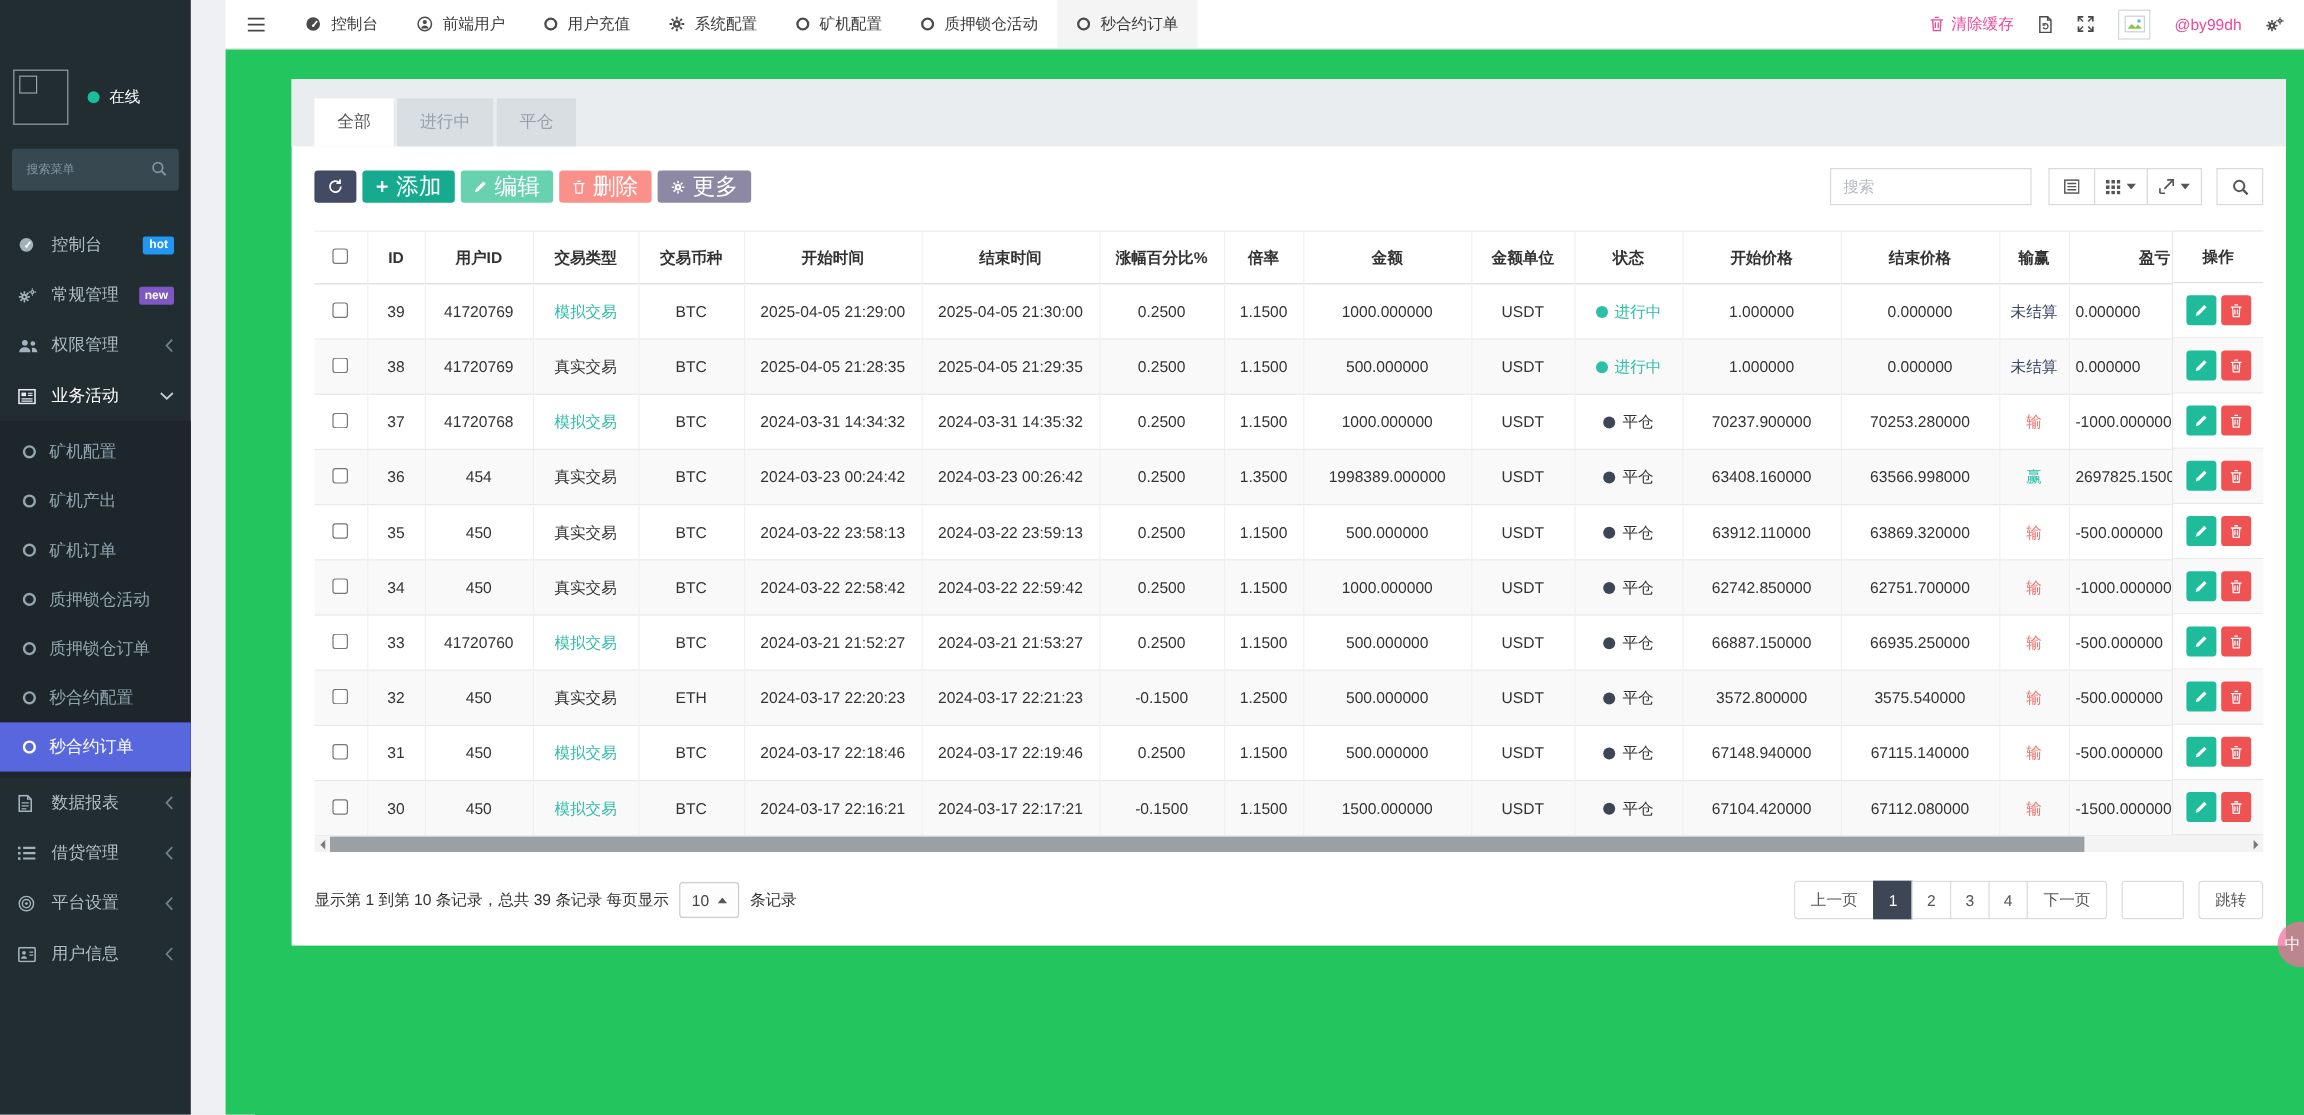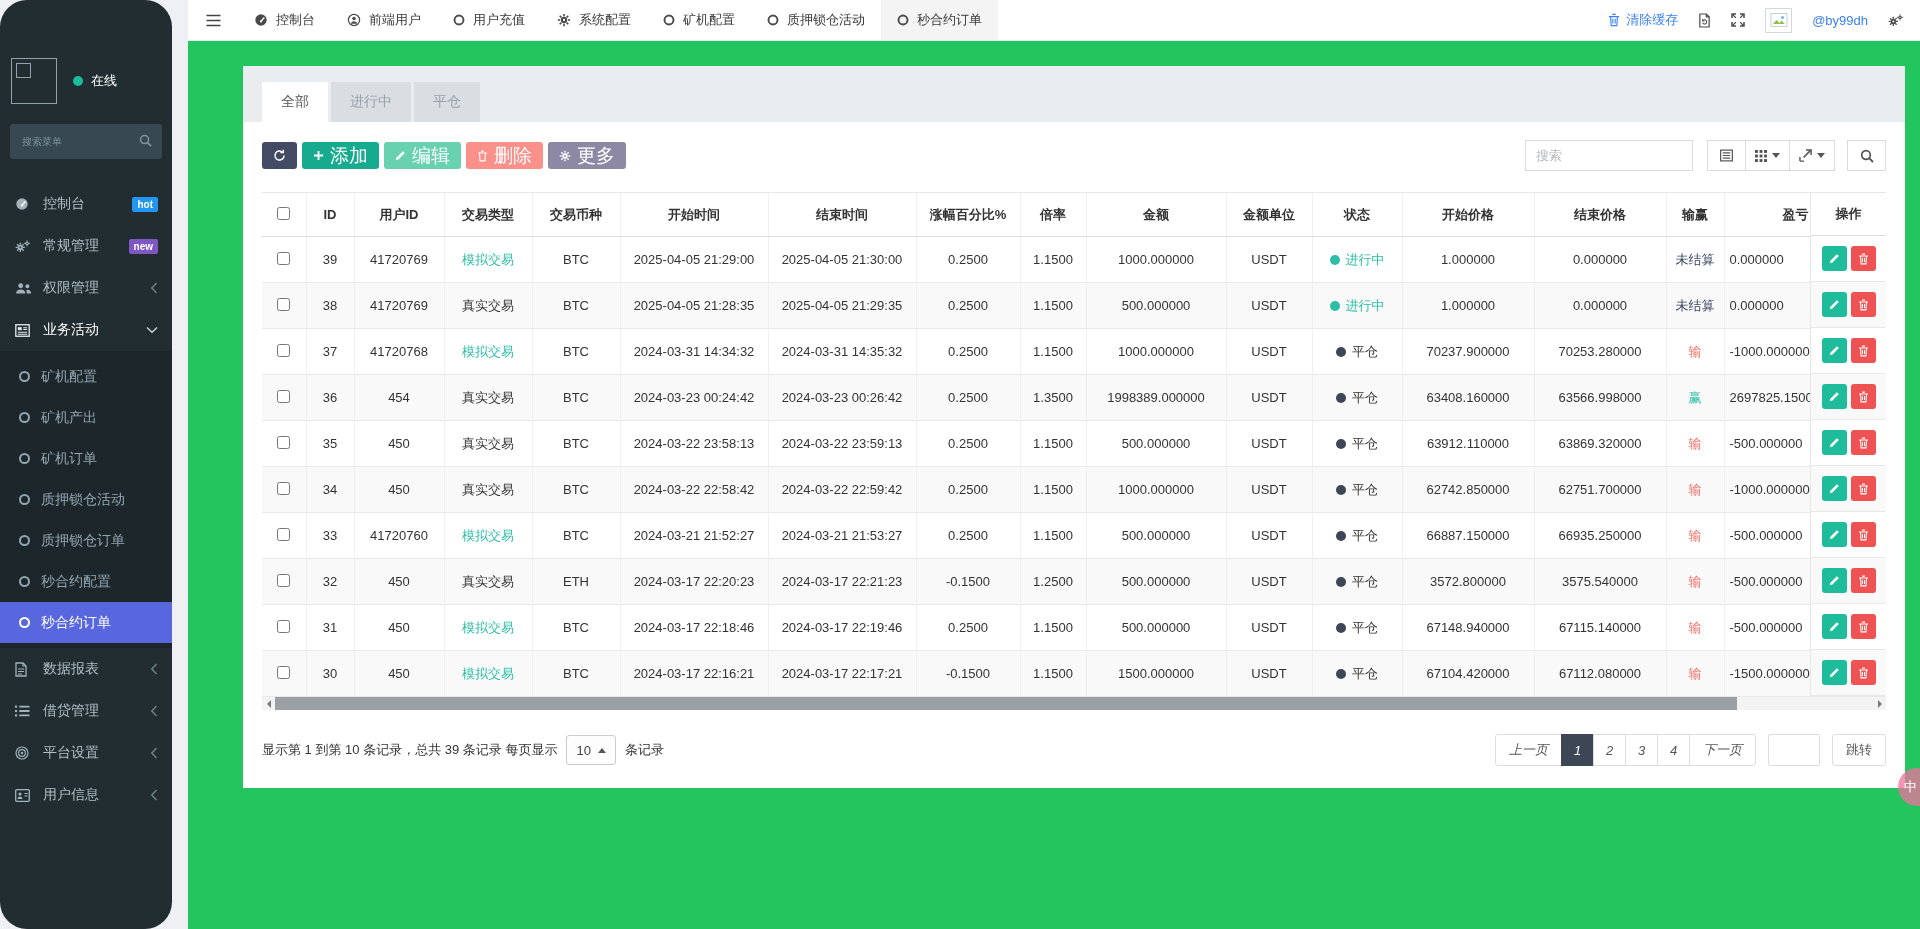--- a/index.html
+++ b/index.html
@@ -1,21 +1,21 @@
 <!DOCTYPE html>
 <html><head>
 <meta charset="utf-8">
 <style>
   * { box-sizing: border-box; margin: 0; padding: 0; }
   html,body { width:1920px; height:929px; overflow:hidden; }
   body { font-family:"Liberation Sans","DejaVu Sans",sans-serif; background:#eef0f3; position:relative; font-size:13px; color:#333; }
   svg { display:block; }
 
   
-  .sidebar { position:absolute; left:0; top:0; width:172px; height:929px; background:#222d32; z-index:30;border-radius:27px; }
+  .sidebar { position:absolute; left:0; top:0; width:159px; height:929px; background:#222d32; z-index:30; }
   .profile { padding:58px 15px 14px 11px; display:flex; align-items:center; gap:16px; }
   .avatar-ph { width:46px; height:46px; border:1px solid #93a1aa; position:relative; flex:none; }
   .avatar-ph::before { content:''; position:absolute; left:4px; top:4px; width:13px; height:13px; border:1px solid #93a1aa; }
   .online { display:flex; align-items:center; gap:8px; color:#fff; font-size:13px; }
   .online .dot { width:10px; height:10px; border-radius:50%; background:#1abc9c; }
   .side-search { margin:6px 10px 0; position:relative; }
   .side-search input { width:100%; height:35px; background:#374850; border:none; border-radius:3px; color:#cfd8dc; padding:0 30px 0 12px; font-size:10px; outline:none; }
   .side-search input::placeholder { color:#7f95a0; }
   .side-search .mag { position:absolute; right:10px; top:10px; color:#7f95a0; }
   .menu { margin-top:24px; }
@@ -32,21 +32,21 @@
   .s-item .ring { width:11px; height:11px; border:2px solid currentColor; border-radius:50%; margin-right:11px; flex:none; }
   .s-item.active { background:#5867dd; color:#fff; }
 
   
   .navbar { position:absolute; left:188px; top:0; right:0; height:41px; background:#fff; border-bottom:1px solid #e6e9ec; display:flex; align-items:stretch; z-index:20; }
   .burger { width:50px; display:flex; align-items:center; justify-content:center; color:#444; cursor:pointer; }
   .top-menu { display:flex; align-items:stretch; }
   .nav-item { display:flex; align-items:center; gap:8px; padding:0 16px; font-size:13px; color:#3a3a3a; cursor:pointer; }
   .nav-item .nico { color:#4a4a4a; display:flex; }
   .nav-item.active { background:#f4f4f5; }
-  .nav-right { margin-left:auto; display:flex; align-items:center; gap:20px; padding-right:16px; color:#3b82f6; }
+  .nav-right { margin-left:auto; display:flex; align-items:center; gap:20px; padding-right:16px; color:#ec4899; }
   .cache { display:flex; align-items:center; gap:6px; cursor:pointer; }
   .nav-ico { display:flex; cursor:pointer; color:#4a4a4a; }
   .nav-avatar { width:27px; height:25px; border:1px solid #d3d8dd; display:flex; align-items:center; justify-content:center; background:#fff; }
   .uname { font-size:13px; }
 
   
   .main { position:absolute; left:188px; top:41px; right:0; bottom:0; background:#22c55e; padding:25px 15px 0 55px; }
   .card { background:#fff; }
   .tabstrip { background:#e9edef; padding:16px 19px 0; display:flex; gap:3px; }
   .tab { height:40px; padding:0 19px; display:flex; align-items:center; font-size:14px; color:#98a1a9; background:#d9dee2; cursor:pointer; }
@@ -104,21 +104,21 @@
   .harrow.left span { border-right-color:#7a7a7a; margin-left:-4px; }
   .harrow.right span { border-left-color:#7a7a7a; margin-right:-4px; }
   .hthumb { height:13px; width:1462px; background:#9ba0a5; cursor:pointer; }
 
   
   .pg-row { display:flex; align-items:center; margin-top:24px; font-size:13px; color:#333; }
   .pg-info { display:flex; align-items:center; }
   .page-size { border:1px solid #ccc; border-radius:3px; height:30px; padding:0 9px; display:flex; align-items:center; gap:7px; margin:0 9px; background:#fdfdfd; cursor:pointer; color:#444; }
   .pager { margin-left:auto; display:flex; align-items:center; }
   .pgroup { display:flex; }
-  .pbtn { min-width:33px; height:32px; padding:0 13px; border:1px solid #ddd; background:#fff; display:flex; align-items:center; justify-content:center; font-size:13px; color:#555; margin-left:-1px; cursor:pointer; font-family:inherit;font-style:italic; }
+  .pbtn { min-width:33px; height:32px; padding:0 13px; border:1px solid #ddd; background:#fff; display:flex; align-items:center; justify-content:center; font-size:13px; color:#555; margin-left:-1px; cursor:pointer; font-family:inherit; }
   .pbtn.num { padding:0; }
   .pbtn:first-child { border-radius:3px 0 0 3px; margin-left:0; }
   .pbtn:last-child { border-radius:0 3px 3px 0; }
   .pbtn.active { background:#3c4655; border-color:#3c4655; color:#fff; }
   .jump-input { width:52px; height:32px; border:1px solid #ddd; border-radius:2px; margin-left:12px; outline:none; padding:0 6px; }
   .jump-btn { margin-left:12px; height:32px; padding:0 13px; border:1px solid #ddd; border-radius:3px; background:#fff; font-size:13px; color:#555; cursor:pointer; font-family:inherit; }
 
   .float-btn { position:absolute; right:-16px; top:768px; width:38px; height:38px; border-radius:50%; background:rgba(240,112,160,.75); color:#fff; font-size:13px; display:flex; align-items:center; justify-content:flex-start; padding-left:6px; z-index:40; cursor:pointer; }
 </style>
 </head>

